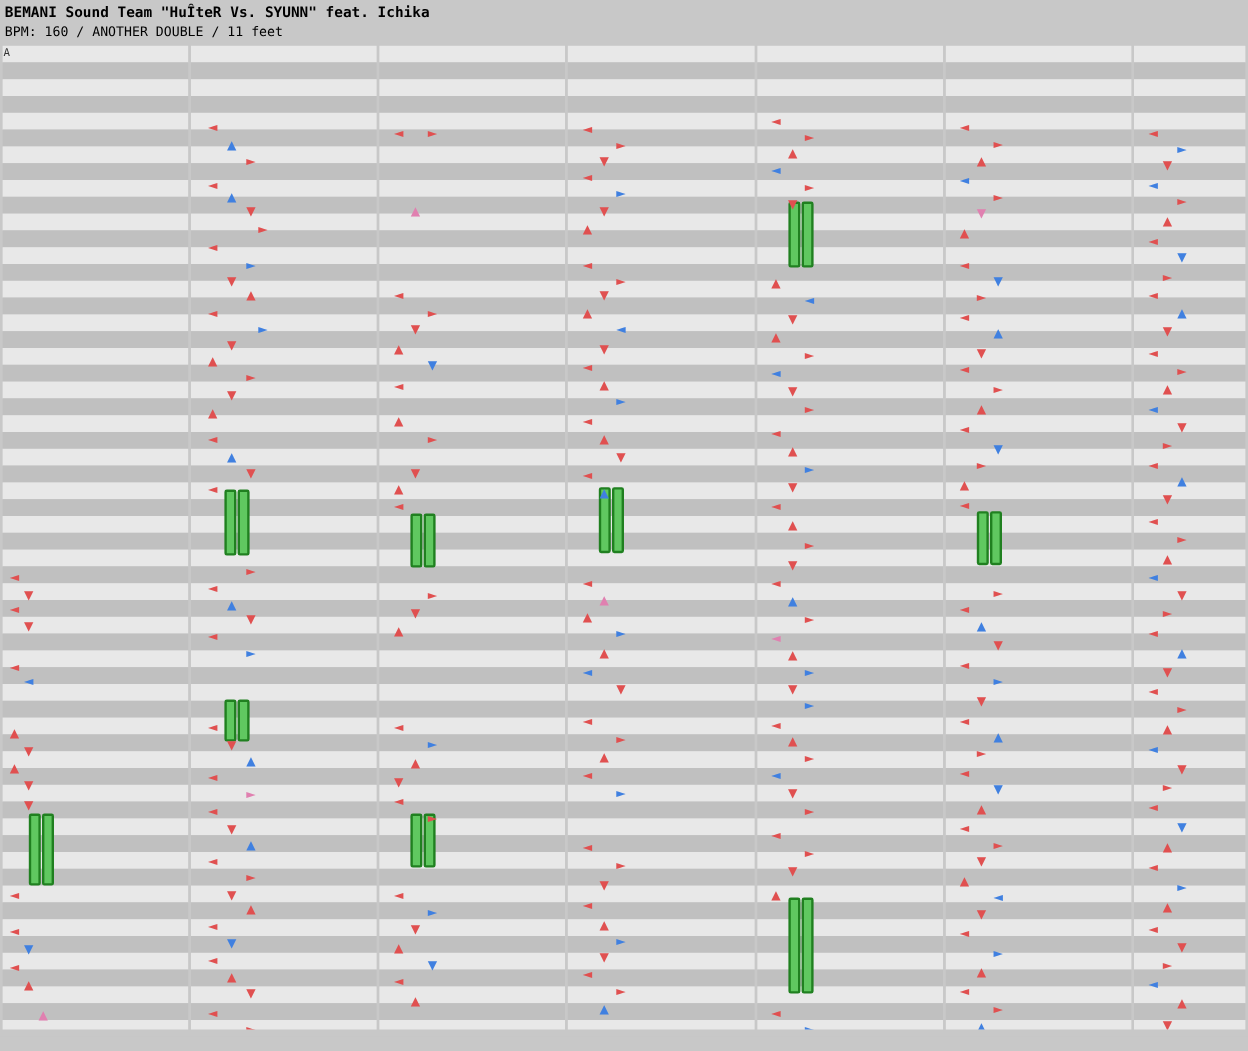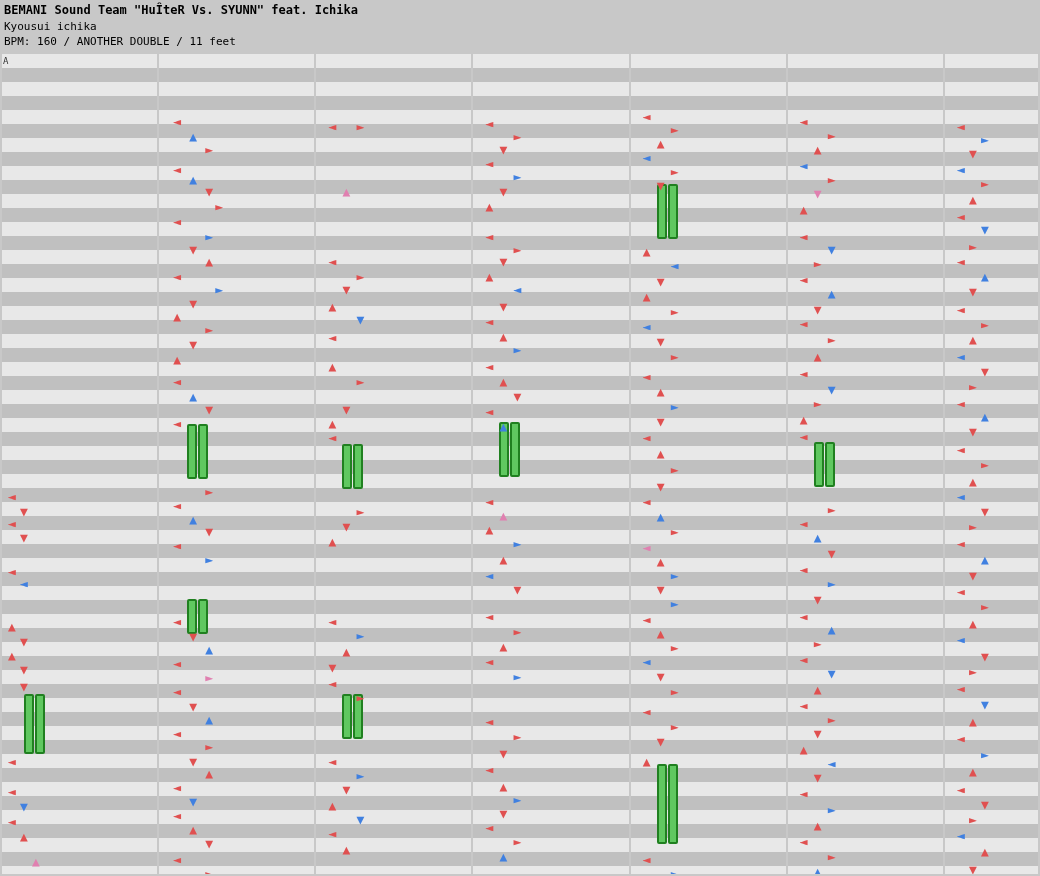--- a/index.html
+++ b/index.html
@@ -87,21 +87,20 @@
       left: 1px;
       font-size: 9px;
       color: #333;
     }
   </style>
 </head>
 <body>
 
 <div id="header">
   <div class="title">BEMANI Sound Team "HuÎteR Vs. SYUNN" feat. Ichika</div>
-  <div class="sub">Kyousui ichika</div>
   <div class="sub">BPM: 160 / ANOTHER DOUBLE / 11 feet</div>
 </div>
 
 <div id="main-container">
 
   <div class="column">
     <div class="col-inner">
       <div class="stripe-bg" id="bg1">
           <div class="stripe light"></div>
           <div class="stripe dark"></div>

